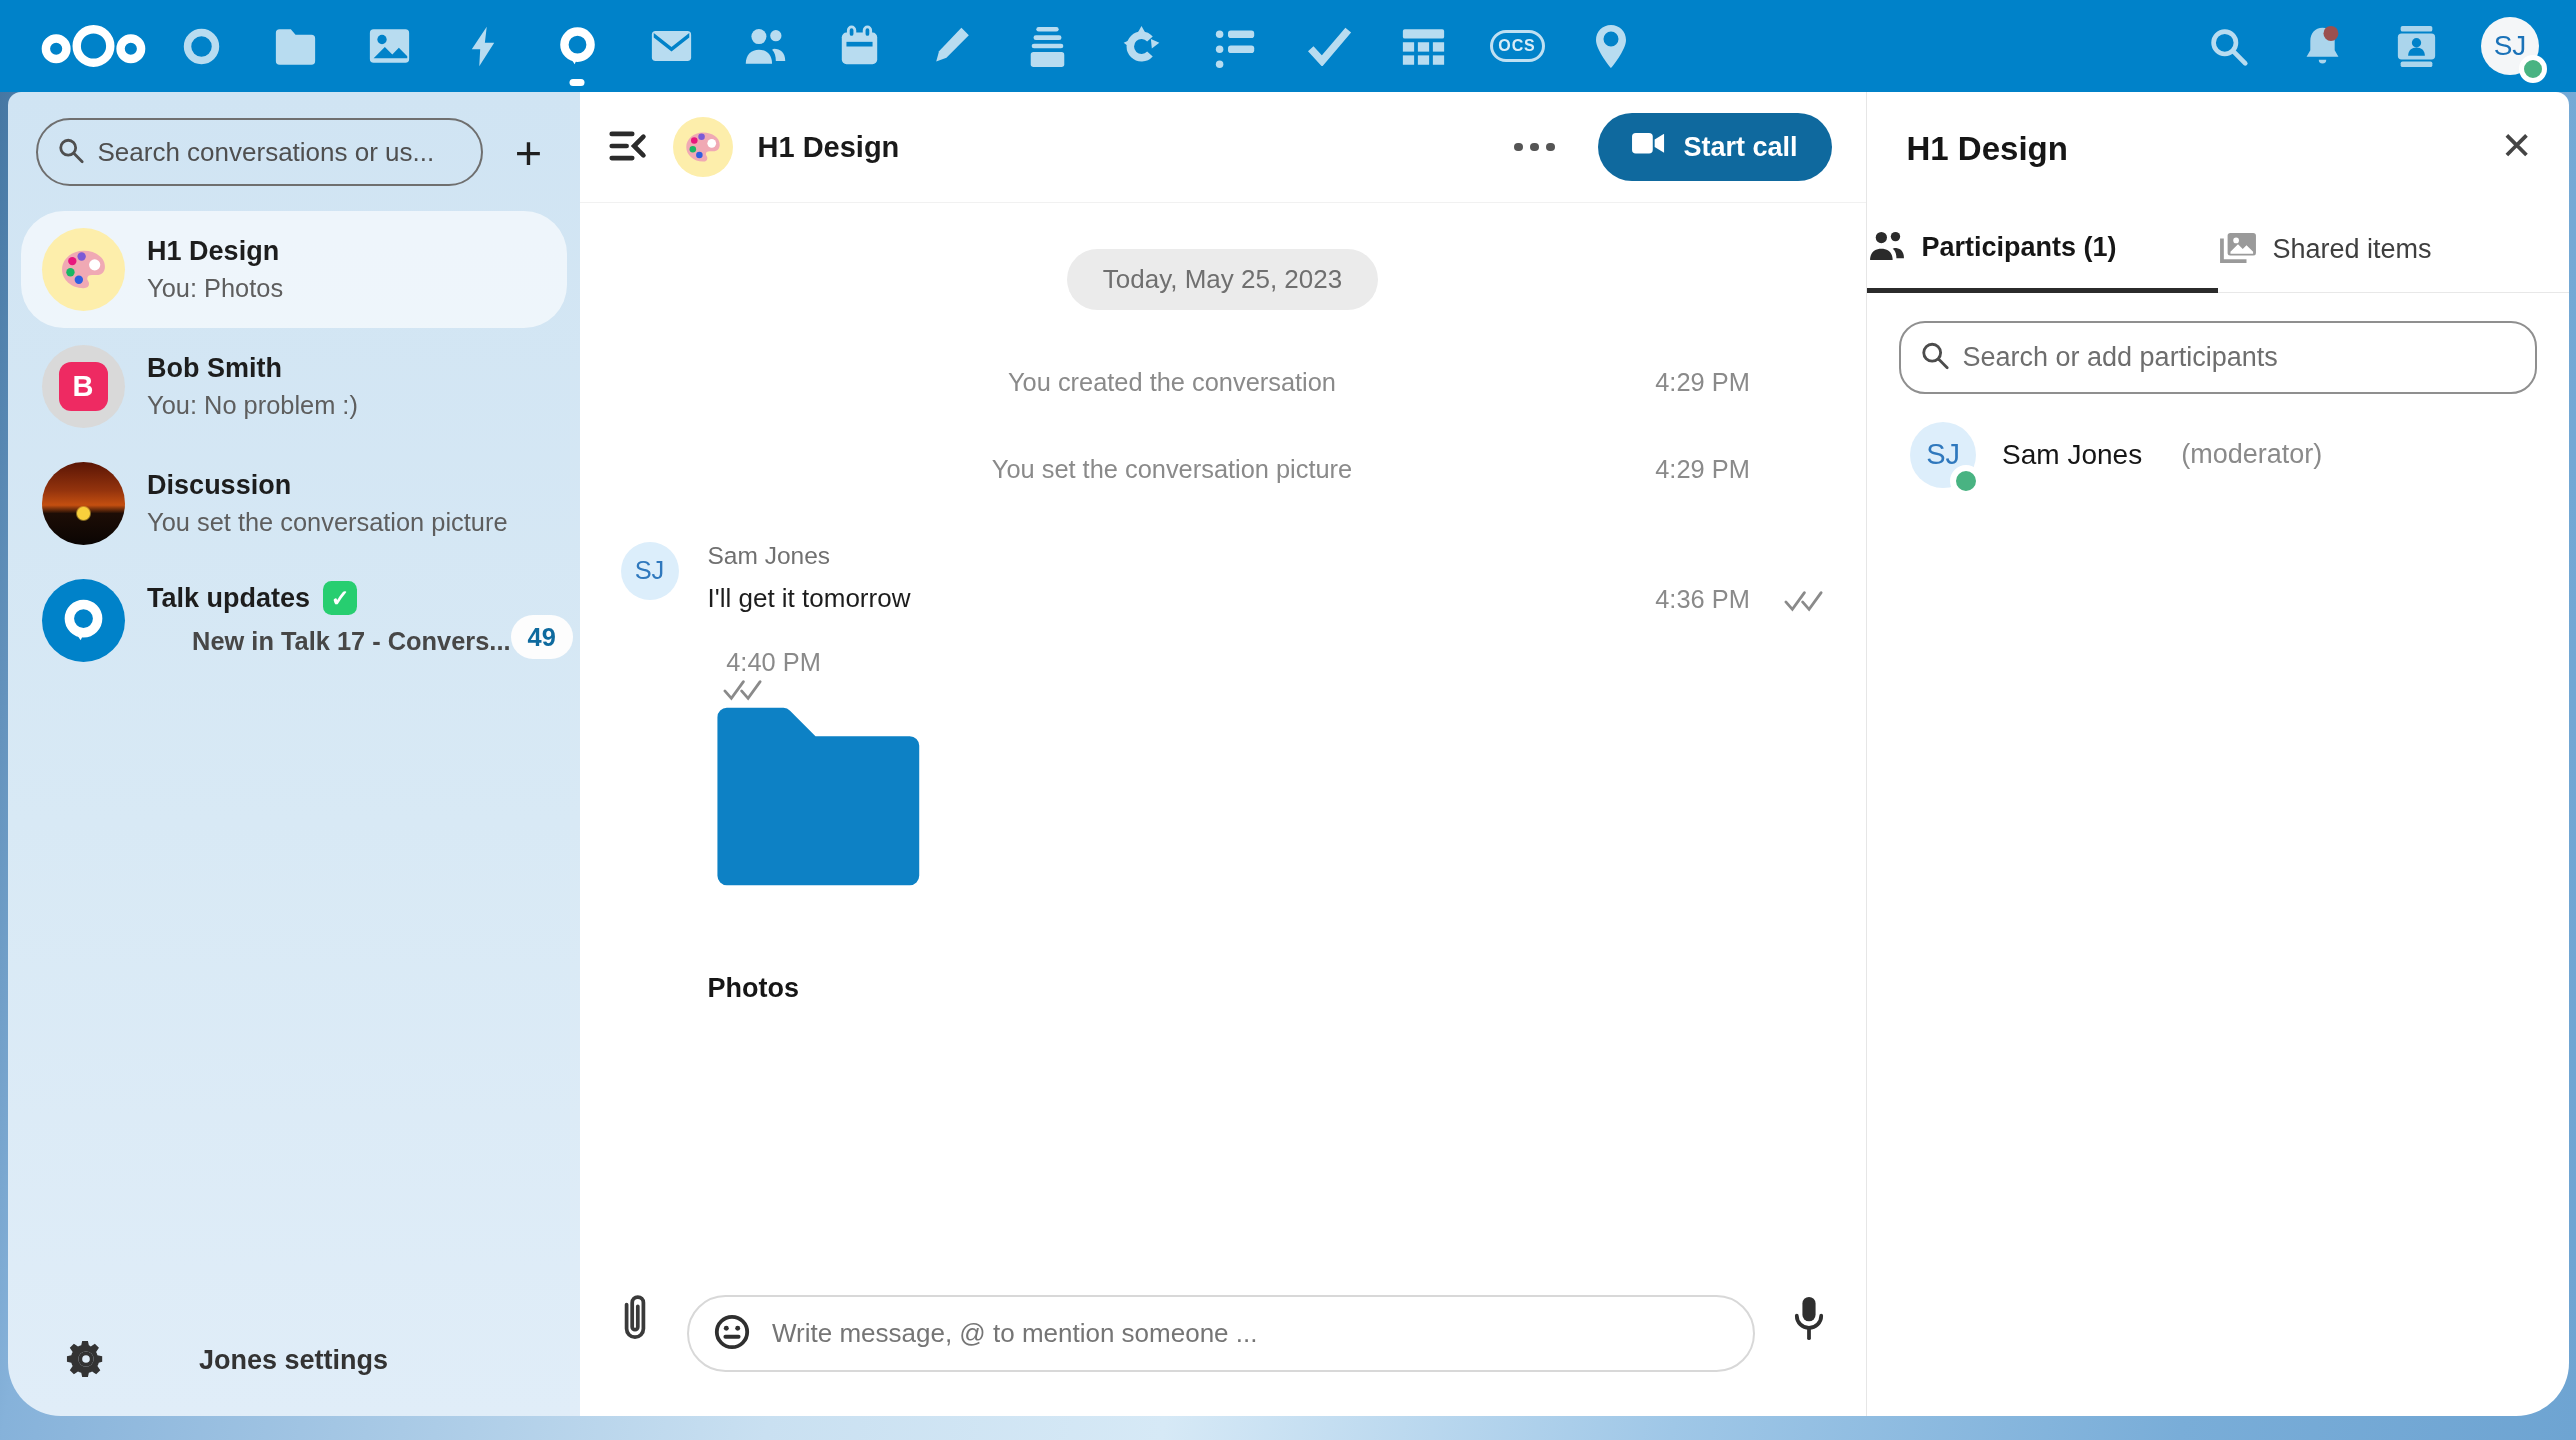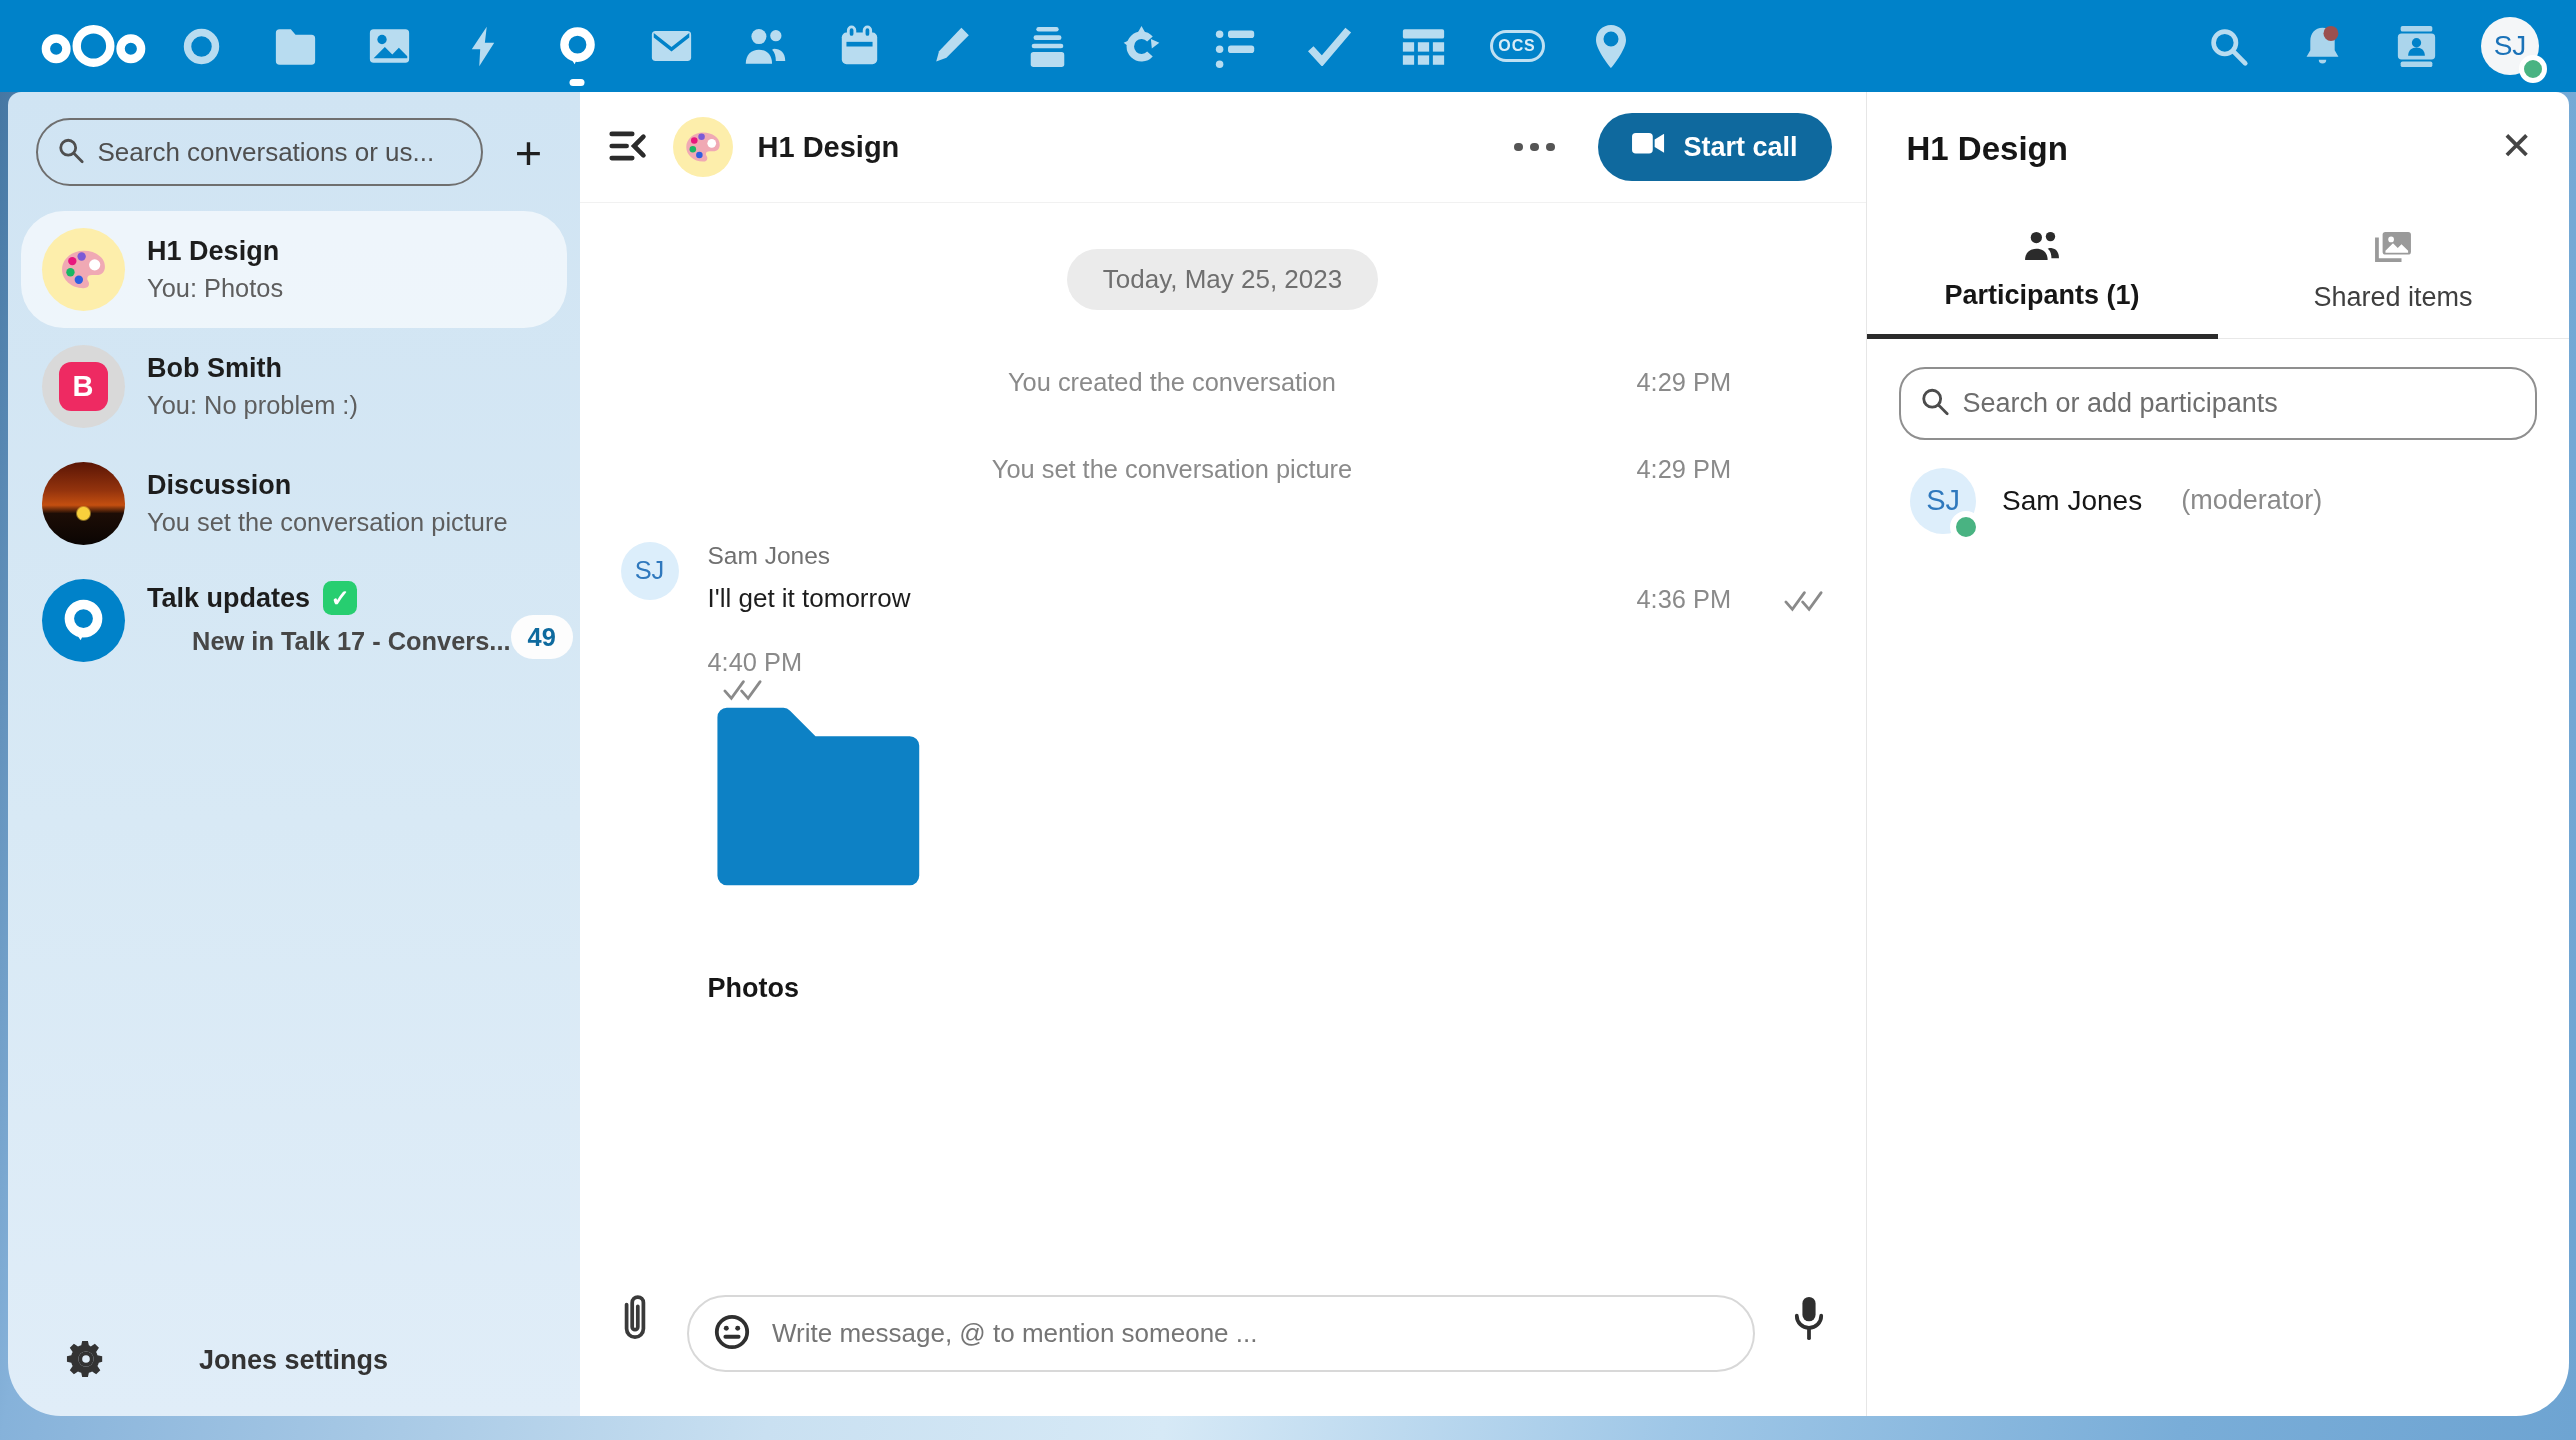--- a/index.html
+++ b/index.html
@@ -65,21 +65,21 @@
   .chat-title { font-size:29px; font-weight:bold; color:#1a1a1a; }
   .dots-btn { display:flex; gap:7.5px; margin-left:auto; padding:19px; cursor:pointer; }
   .dots-btn i { width:8.5px; height:8.5px; border-radius:50%; background:#555; }
   .start-call { display:flex; align-items:center; gap:17px; background:#0f699e; color:#fff;
     border:none; border-radius:34px; height:68px; padding:0 34px; font-size:27px; font-weight:bold;
     cursor:pointer; font-family:inherit; }
   .chat-body { flex:1; padding:24.5px 41px 0 41px; overflow:hidden; }
   .date-sep { width:fit-content; margin:21px auto 24.5px auto; background:#ebebeb; color:#6f6f6f;
     font-size:26px; padding:15px 36px; border-radius:38px; }
   .msg-row { display:flex; align-items:flex-end; margin-top:58px; }
-  .msg-time { width:132px; text-align:left; color:#8a8a8a; font-size:25.4px; flex-shrink:0; }
+  .msg-time { width:132px; text-align:center; color:#8a8a8a; font-size:25.4px; flex-shrink:0; }
   .msg-checks { width:56px; display:flex; justify-content:flex-end; flex-shrink:0; }
   .sys-text { flex:1; text-align:center; color:#8a8a8a; font-size:25.4px; }
   .avatar-col { width:87px; flex-shrink:0; align-self:flex-start; }
   .sj-avatar { width:58px; height:58px; border-radius:50%; background:#dceefb; color:#2f78bd;
     font-size:25.4px; display:flex; align-items:center; justify-content:center; position:relative; }
   .msg-content { flex:1; min-width:0; }
   .msg-author { color:#707070; font-size:24.5px; }
   .msg-text { color:#1d1d1d; font-size:26px; margin-top:13px; }
   .file-head { display:flex; align-items:flex-start;flex-direction:column; }
   .file-head .spacer { flex:1; }
@@ -90,21 +90,21 @@
     align-items:center; padding:0 24.5px; gap:21px; }
   .msg-input { flex:1; border:none; outline:none; font-size:26px; color:#3c3c3c; background:transparent; font-family:inherit; }
   .msg-input::placeholder { color:#757575; }
 
   
   #details { width:702px; background:#fff; flex-shrink:0; position:relative; }
   .details-title { font-size:33px; font-weight:bold; color:#161616; padding:38px 0 0 40px; }
   .close-btn { position:absolute; top:32px; right:36px; font-size:38px; color:#444; background:none;
     border:none; cursor:pointer; font-family:inherit; }
   .tabs { display:flex; margin-top:62px; }
-  .tab { flex:1; display:flex; flex-direction:column; align-items:center; gap:15px; padding-bottom:22.6px; cursor:pointer; }
+  .tab { flex:1; display:flex; flex-direction:row; align-items:center; gap:15px; padding-bottom:22.6px; cursor:pointer; }
   .tab.active { border-bottom:5.6px solid #2b2b2b; }
   .tab.active .tab-label { font-weight:bold; color:#161616; }
   .tab:not(.active) { border-bottom:1.9px solid #e8e8e8; }
   .tab:not(.active) .tab-label { color:#3f3f3f; }
   .tab-label { font-size:27px; }
   .part-search-wrap { margin:28px 32px 13px 32px; position:relative; display:flex; }
   .part-search { flex:1; height:73px; border:2.8px solid #8f8f8f; border-radius:26px; font-size:27px;
     color:#4c4c4c; padding:0 19px 0 62px; outline:none; background:transparent; font-family:inherit; }
   .part-search::placeholder { color:#6e6e6e; }
   .part-search-wrap .mag { position:absolute; left:21px; top:50%; transform:translateY(-50%); }

